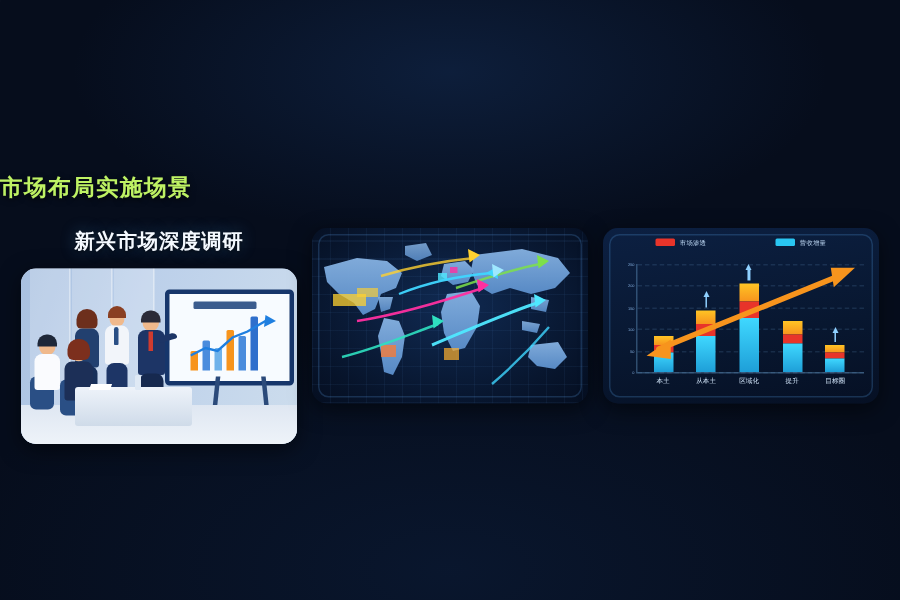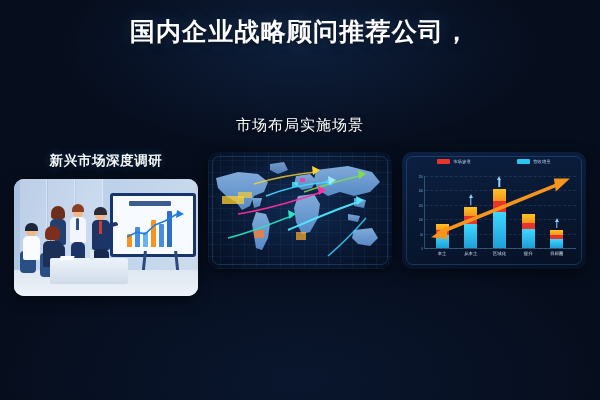--- a/index.html
+++ b/index.html
@@ -51,25 +51,24 @@
     letter-spacing: 1.2px;
     line-height: 34px;
     color: #fdfdff;
     text-shadow: 0 2px 6px rgba(0,0,0,0.75), 0 0 14px rgba(90,150,220,0.30);
   }
 
   .subtitle {
     position: absolute;
     left: 0; right: 0;
     top: 116px;
-    text-align: center;
     font-size: 15px;
-    font-weight: normal;
+    font-weight: bold;
     letter-spacing: 1px;
-    color: #ffffff;
+    color: #bef264;
     text-shadow: 0 1px 4px rgba(0,0,0,0.7);
     z-index: 4;
   }
 
   .cards {
     position: absolute;
     left: 14px;
     top: 152px;
     width: 489px;
     display: flex;
@@ -224,21 +223,20 @@
     position: absolute; width: 1.4px; background: #8fd0ff;
     left: 50%; transform: translateX(-50%);
   }
 </style>
 </head>
 <body>
 
 <div id="stage">
 
   <div class="headline">
-    <div class="line">国内企业战略顾问推荐公司，</div>
   </div>
 
   <div class="subtitle">市场布局实施场景</div>
 
   <div class="cards">
 
     <div class="card">
       <div class="card-title">新兴市场深度调研</div>
       <div class="panel p1">
         <div class="wall"></div>

